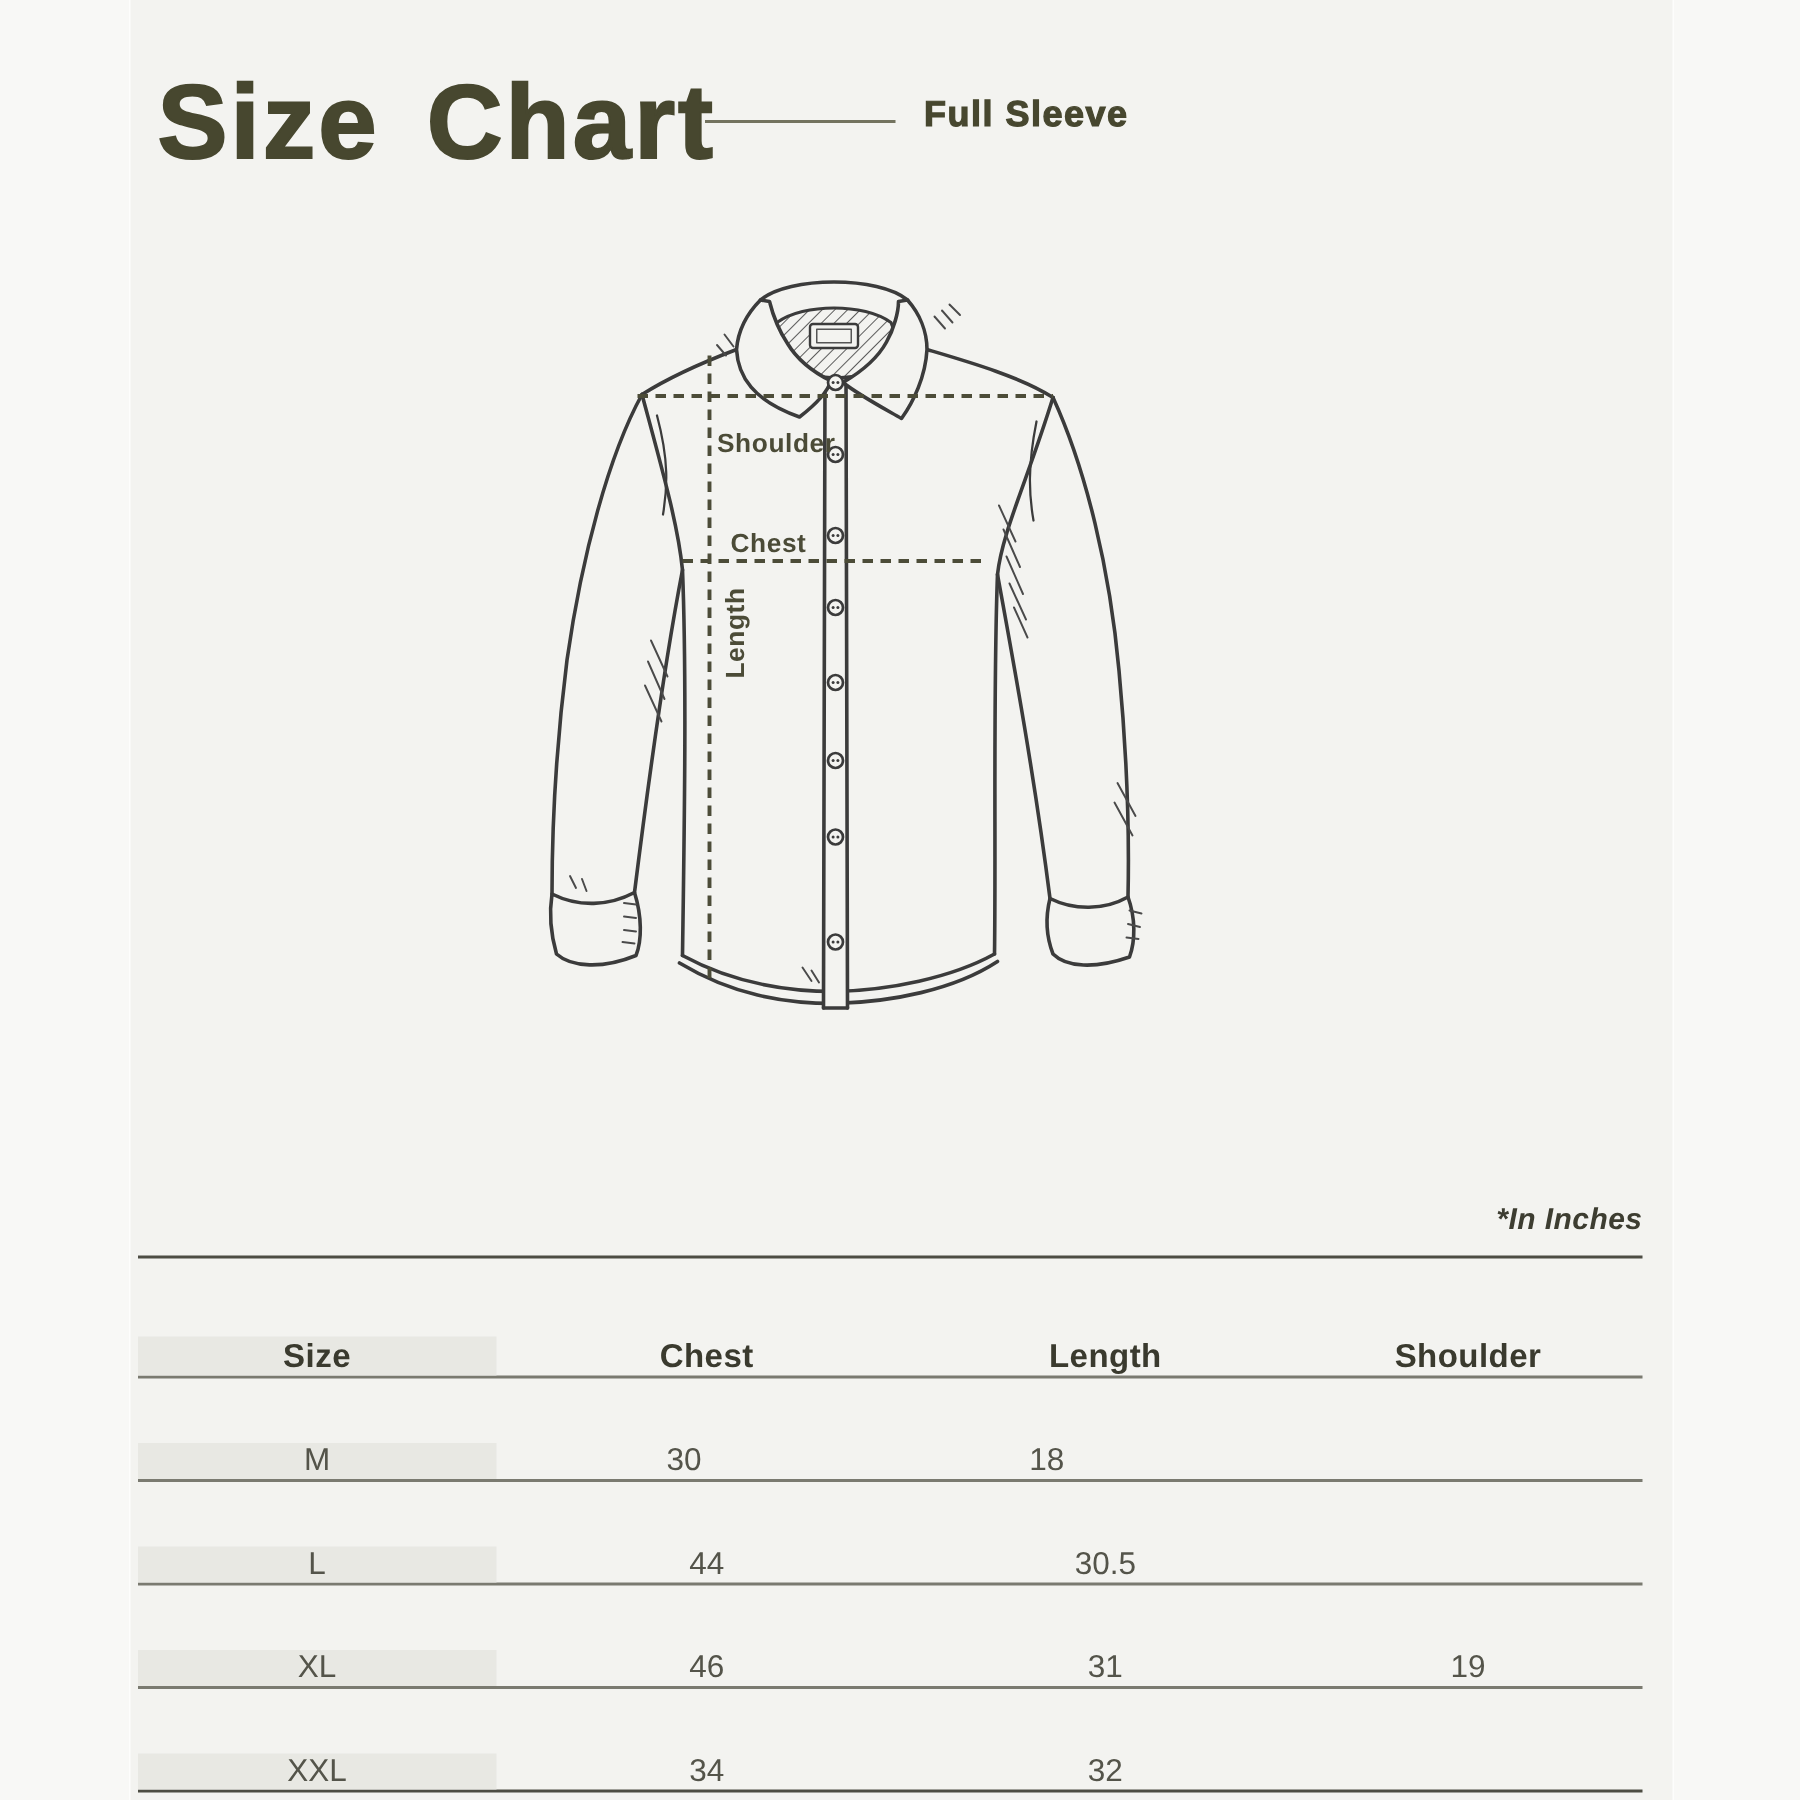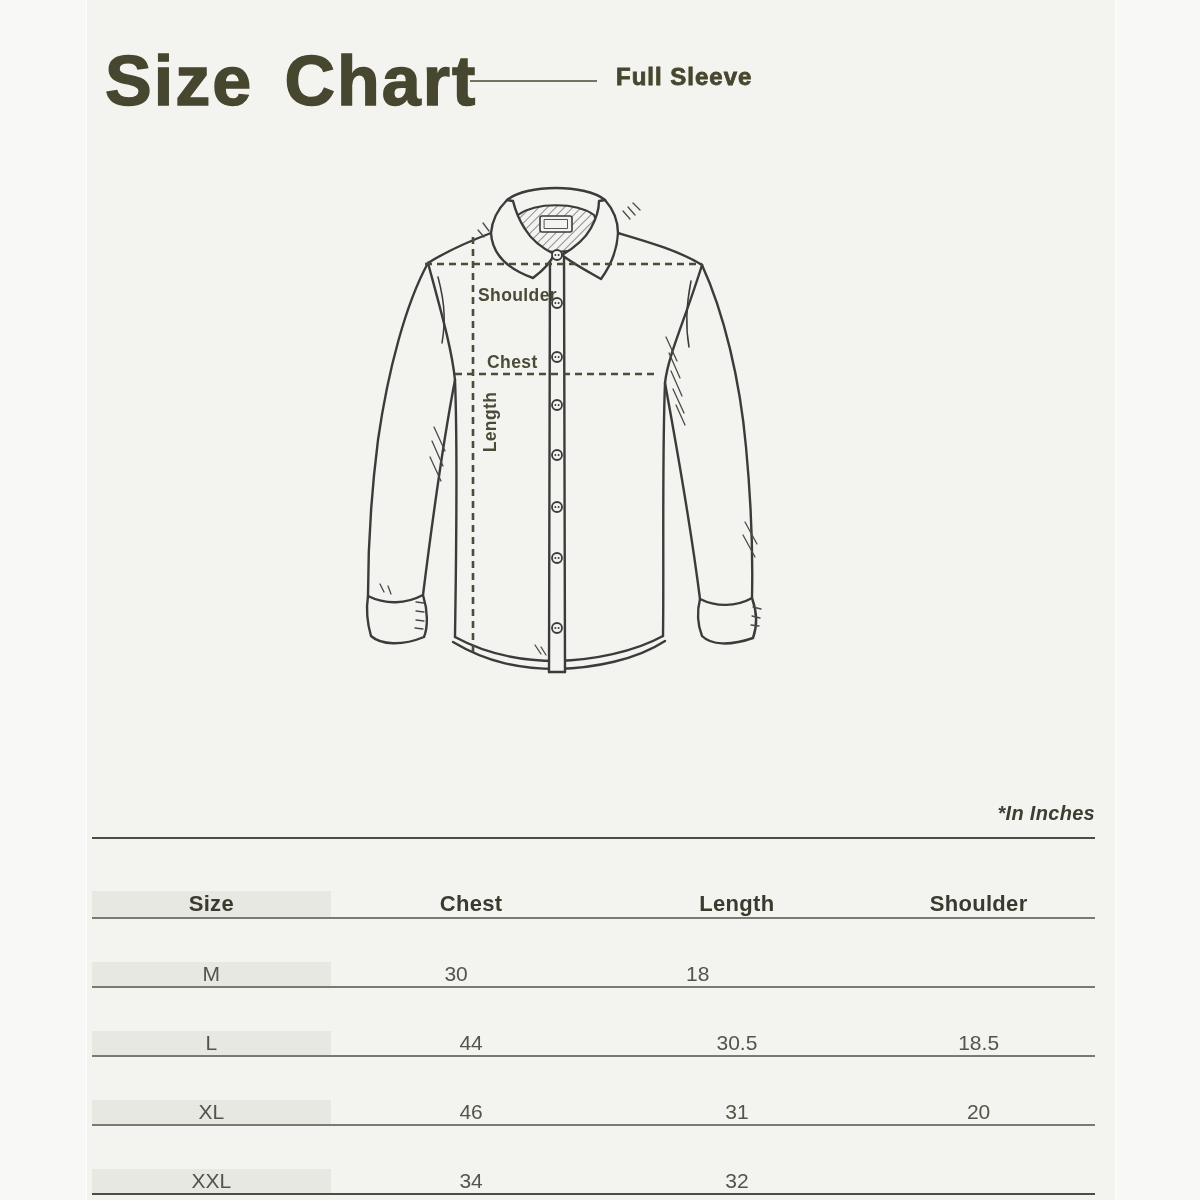--- a/index.html
+++ b/index.html
@@ -193,26 +193,25 @@
   </div>
   <div class="trow">
     <div class="cell c0">M</div>
     <div class="cell c2">30</div>
     <div class="cell c3">18</div>
   </div>
   <div class="trow">
     <div class="cell c0">L</div>
     <div class="cell c1">44</div>
     <div class="cell c2">30.5</div>
-    <div class="cell c3">18.5</div>
   </div>
   <div class="trow">
     <div class="cell c0">XL</div>
     <div class="cell c1">46</div>
     <div class="cell c2">31</div>
-    <div class="cell c3">20</div>
+    <div class="cell c3">19</div>
   </div>
   <div class="trow">
     <div class="cell c0">XXL</div>
     <div class="cell c1">34</div>
     <div class="cell c2">32</div>
   </div>
 </div>
 
 </body></html>

